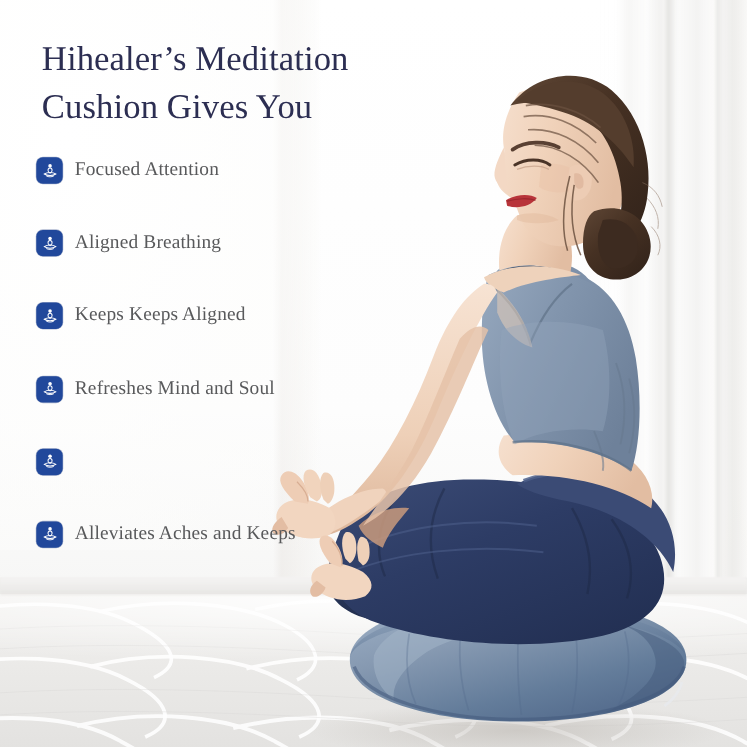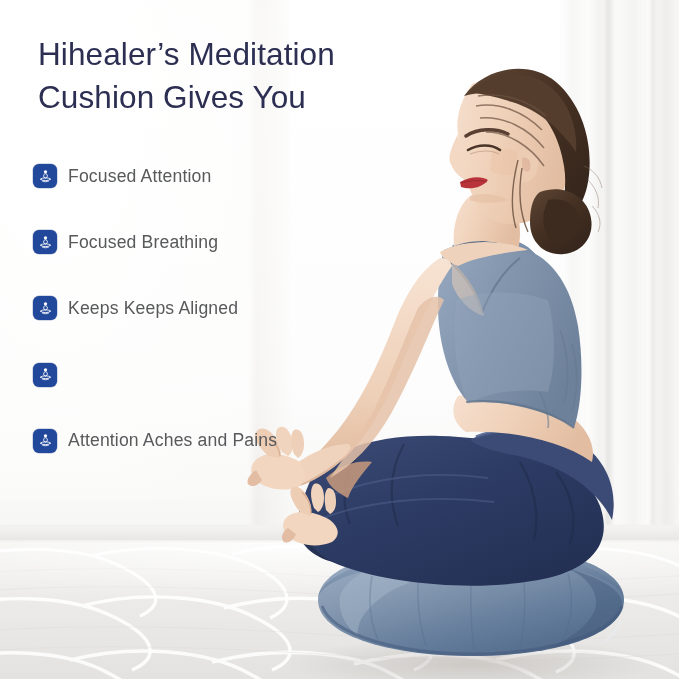--- a/index.html
+++ b/index.html
@@ -9,21 +9,21 @@
     background: #ffffff;
   }
   * { box-sizing: border-box; }
 
   .canvas {
     position: relative;
     width: 679px;
     height: 679px;
     overflow: hidden;
     background: #fdfdfd;
-    font-family: Liberation Sans, sans-serif;
+    font-family: Liberation Serif, serif;
   }
 
   
   .bg-base {
     position: absolute;
     inset: 0;
     background:
       linear-gradient(to bottom, #ffffff 0%, #fdfdfd 55%, #f7f7f6 78%, #f2f1f0 100%);
   }
   
@@ -122,21 +122,21 @@
     white-space: pre-line;
   }
   .bullets {
     position: absolute;
     left: 33px;
     top: 143px;
     width: 420px;
   }
   .bullet {
     display: flex;
-    align-items: center;
+    align-items: flex-start;
     height: 66.2px;
   }
   .bullet-icon {
     flex: 0 0 auto;
     width: 24px;
     height: 24px;
     border-radius: 6px;
     background: #21489b;
     display: flex;
     align-items: center;
@@ -529,35 +529,46 @@
 
     <div class="bullet">
       <span class="bullet-icon">
         <svg width="17" height="17" viewBox="0 0 24 24" aria-hidden="true">
           <circle cx="12" cy="5.4" r="2.3" fill="#ffffff"></circle>
           <path d="M12 8.1c-1.5 0-2.6 1.3-2.6 2.9 0 1.1.5 2 1.3 2.6l1.3 1 1.3-1c.8-.6 1.3-1.5 1.3-2.6 0-1.6-1.1-2.9-2.6-2.9z" fill="none" stroke="#ffffff" stroke-width="1.3"></path>
           <path d="M4.6 15.8c1.9-1.3 4.6-2 7.4-2s5.5.7 7.4 2c-1.9 1.3-4.6 2-7.4 2s-5.5-.7-7.4-2z" fill="none" stroke="#ffffff" stroke-width="1.3"></path>
           <path d="M7.2 18.3c1.4.7 3.1 1.1 4.8 1.1s3.4-.4 4.8-1.1" fill="none" stroke="#ffffff" stroke-width="1.2"></path>
         </svg>
       </span>
-      <span class="bullet-label">Focused Breathing</span>
+      <span class="bullet-label">Aligned Breathing</span>
     </div>
 
     <div class="bullet">
       <span class="bullet-icon">
         <svg width="17" height="17" viewBox="0 0 24 24" aria-hidden="true">
           <circle cx="12" cy="5.4" r="2.3" fill="#ffffff"></circle>
           <path d="M12 8.1c-1.5 0-2.6 1.3-2.6 2.9 0 1.1.5 2 1.3 2.6l1.3 1 1.3-1c.8-.6 1.3-1.5 1.3-2.6 0-1.6-1.1-2.9-2.6-2.9z" fill="none" stroke="#ffffff" stroke-width="1.3"></path>
           <path d="M4.6 15.8c1.9-1.3 4.6-2 7.4-2s5.5.7 7.4 2c-1.9 1.3-4.6 2-7.4 2s-5.5-.7-7.4-2z" fill="none" stroke="#ffffff" stroke-width="1.3"></path>
           <path d="M7.2 18.3c1.4.7 3.1 1.1 4.8 1.1s3.4-.4 4.8-1.1" fill="none" stroke="#ffffff" stroke-width="1.2"></path>
         </svg>
       </span>
       <span class="bullet-label">Keeps Keeps Aligned</span>
     </div>
 
+    <div class="bullet">
+      <span class="bullet-icon">
+        <svg width="17" height="17" viewBox="0 0 24 24" aria-hidden="true">
+          <circle cx="12" cy="5.4" r="2.3" fill="#ffffff"></circle>
+          <path d="M12 8.1c-1.5 0-2.6 1.3-2.6 2.9 0 1.1.5 2 1.3 2.6l1.3 1 1.3-1c.8-.6 1.3-1.5 1.3-2.6 0-1.6-1.1-2.9-2.6-2.9z" fill="none" stroke="#ffffff" stroke-width="1.3"></path>
+          <path d="M4.6 15.8c1.9-1.3 4.6-2 7.4-2s5.5.7 7.4 2c-1.9 1.3-4.6 2-7.4 2s-5.5-.7-7.4-2z" fill="none" stroke="#ffffff" stroke-width="1.3"></path>
+          <path d="M7.2 18.3c1.4.7 3.1 1.1 4.8 1.1s3.4-.4 4.8-1.1" fill="none" stroke="#ffffff" stroke-width="1.2"></path>
+        </svg>
+      </span>
+      <span class="bullet-label">Refreshes Mind and Soul</span>
+    </div>
 
     <div class="bullet">
       <span class="bullet-icon">
         <svg width="17" height="17" viewBox="0 0 24 24" aria-hidden="true">
           <circle cx="12" cy="5.4" r="2.3" fill="#ffffff"></circle>
           <path d="M12 8.1c-1.5 0-2.6 1.3-2.6 2.9 0 1.1.5 2 1.3 2.6l1.3 1 1.3-1c.8-.6 1.3-1.5 1.3-2.6 0-1.6-1.1-2.9-2.6-2.9z" fill="none" stroke="#ffffff" stroke-width="1.3"></path>
           <path d="M4.6 15.8c1.9-1.3 4.6-2 7.4-2s5.5.7 7.4 2c-1.9 1.3-4.6 2-7.4 2s-5.5-.7-7.4-2z" fill="none" stroke="#ffffff" stroke-width="1.3"></path>
           <path d="M7.2 18.3c1.4.7 3.1 1.1 4.8 1.1s3.4-.4 4.8-1.1" fill="none" stroke="#ffffff" stroke-width="1.2"></path>
         </svg>
       </span>
@@ -565,18 +576,18 @@
 
     <div class="bullet">
       <span class="bullet-icon">
         <svg width="17" height="17" viewBox="0 0 24 24" aria-hidden="true">
           <circle cx="12" cy="5.4" r="2.3" fill="#ffffff"></circle>
           <path d="M12 8.1c-1.5 0-2.6 1.3-2.6 2.9 0 1.1.5 2 1.3 2.6l1.3 1 1.3-1c.8-.6 1.3-1.5 1.3-2.6 0-1.6-1.1-2.9-2.6-2.9z" fill="none" stroke="#ffffff" stroke-width="1.3"></path>
           <path d="M4.6 15.8c1.9-1.3 4.6-2 7.4-2s5.5.7 7.4 2c-1.9 1.3-4.6 2-7.4 2s-5.5-.7-7.4-2z" fill="none" stroke="#ffffff" stroke-width="1.3"></path>
           <path d="M7.2 18.3c1.4.7 3.1 1.1 4.8 1.1s3.4-.4 4.8-1.1" fill="none" stroke="#ffffff" stroke-width="1.2"></path>
         </svg>
       </span>
-      <span class="bullet-label">Attention Aches and Pains</span>
+      <span class="bullet-label">Alleviates Aches and Keeps</span>
     </div>
 
   </div>
 
 </div>
 
 </body></html>

